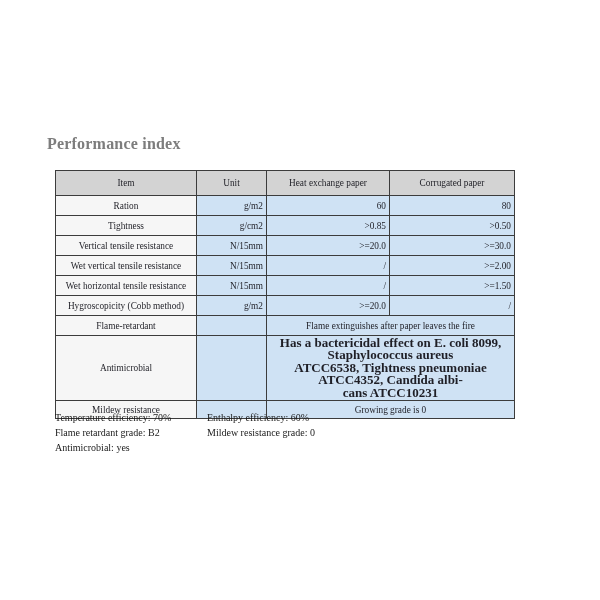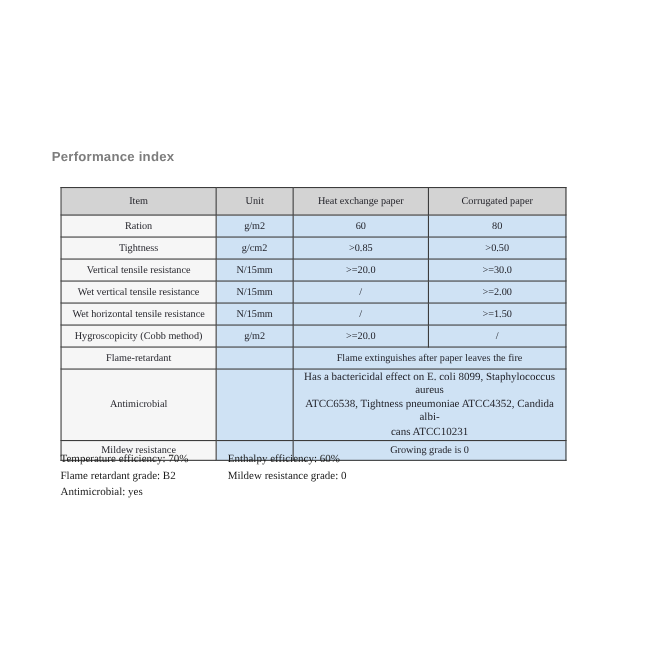--- a/index.html
+++ b/index.html
@@ -6,22 +6,22 @@
   body {
     width: 600px; height: 600px;
     background: #ffffff;
     position: relative;
     font-family: "Liberation Serif", serif;
     overflow: hidden;
   }
   .page-title {
     position: absolute;
     left: 47px; top: 135px;
-    font-family: Liberation Sans, sans-serif;
-    font-size: 12px;
+    font-family: Liberation Serif, serif;
+    font-size: 16px;
     font-weight: bold;
     color: #7d7d7d;
     letter-spacing: 0.2px;
   }
   table.spec-table {
     position: absolute;
     left: 55px; top: 170px;
     width: 459px;
     border-collapse: collapse;
     table-layout: fixed;
@@ -33,25 +33,26 @@
   table.spec-table td {
     border: 1px solid #3c3c3c;
     padding: 0 3px;
     vertical-align: middle;
   }
   tr.header-row { height: 25px; }
   tr.header-row td { background: #d3d3d3; }
   tr.normal-row { height: 20px; }
   tr.mildew-row { height: 18px; }
   td.cell-item { background: #f6f6f6; white-space: nowrap; margin-top: 35px; }
-  td.cell-blue { background: #cfe2f4; }
+  td.cell-blue { background: #cfe2f4; text-align: right; }
   td.cell-merged { background: #cfe2f4; }
   td.cell-merged .merged-line {
-    font-size: 10px;
+    font-size: 13px;
     line-height: 12.4px;
+    font-weight: bold;
   }
   tr.anti-row td { padding: 1px 2px; }
   .notes {
     position: absolute;
     left: 55px; top: 410px;
     display: grid;
     grid-template-columns: 152px auto;
     font-size: 10px;
     line-height: 15px;
     color: #1a1a1a;

